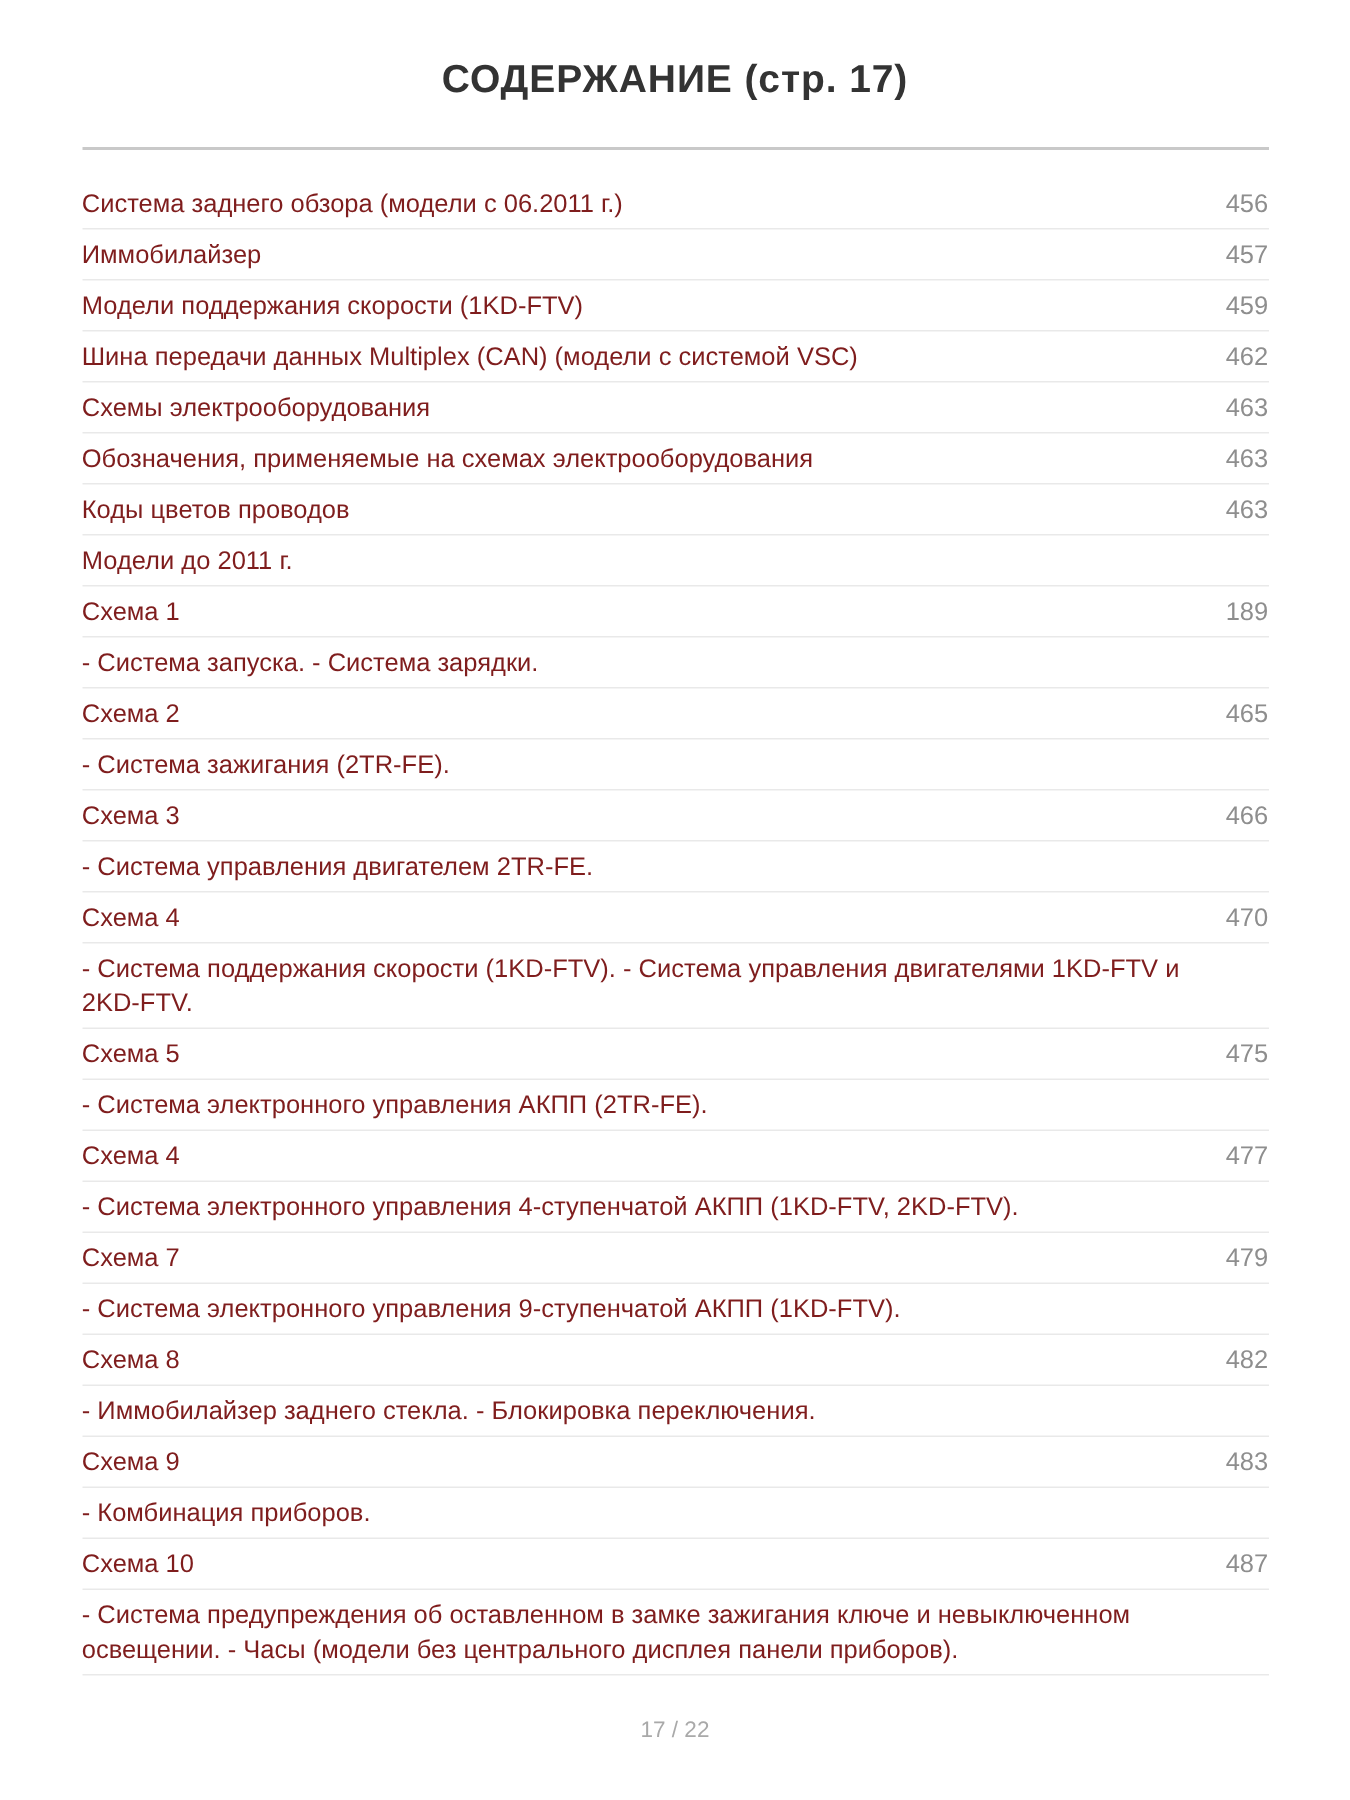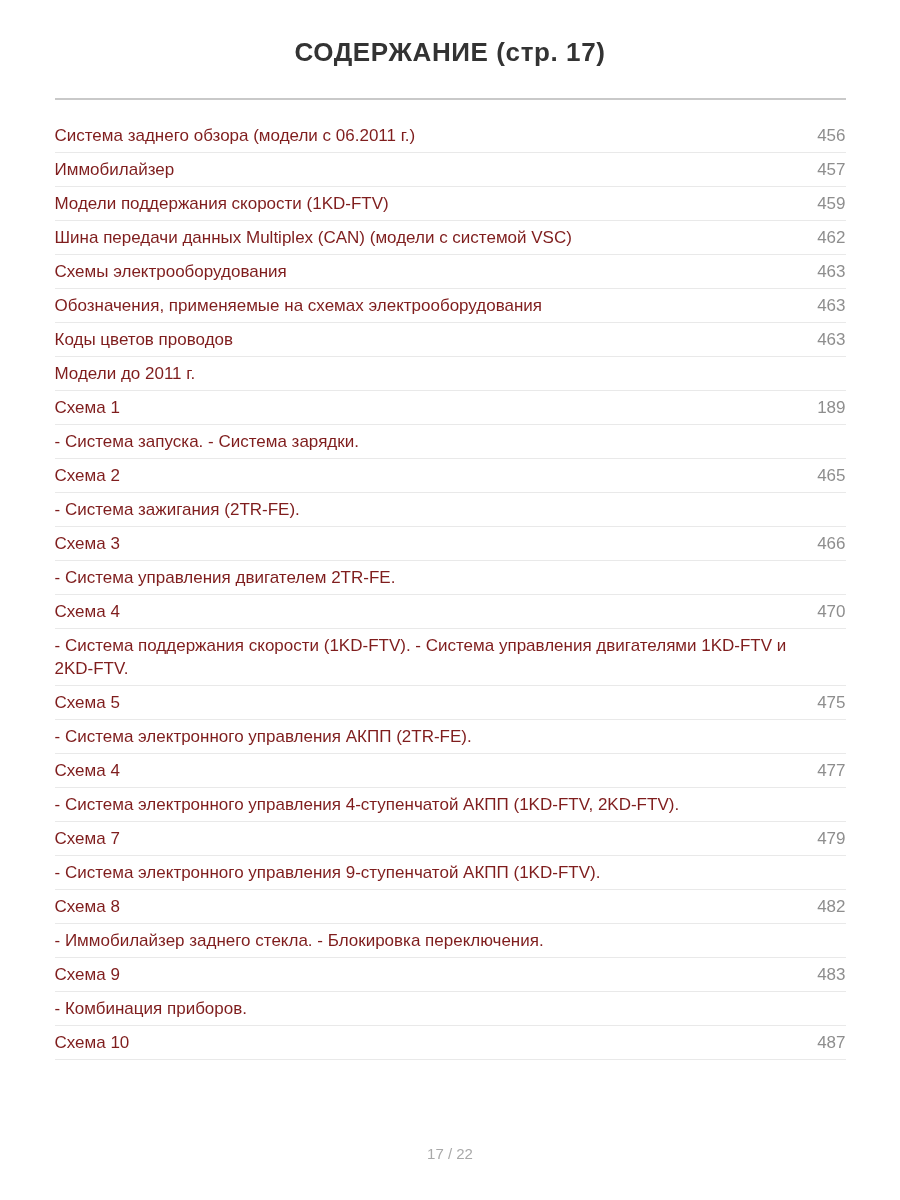--- a/index.html
+++ b/index.html
@@ -207,17 +207,21 @@
     <div class="toc-row">
       <span class="label">- Комбинация приборов.</span>
       <span class="pagenum"></span>
     </div>
 
     <div class="toc-row">
       <span class="label">Схема 10</span>
       <span class="pagenum">487</span>
     </div>
 
+    <div class="toc-row">
+      <span class="label">- Система предупреждения об оставленном в замке зажигания ключе и невыключенном освещении. - Часы (модели без центрального дисплея панели приборов).</span>
+      <span class="pagenum"></span>
+    </div>
   </div>
 
   <div class="footer">17 / 22</div>
 
 </div>
 
 </body></html>

